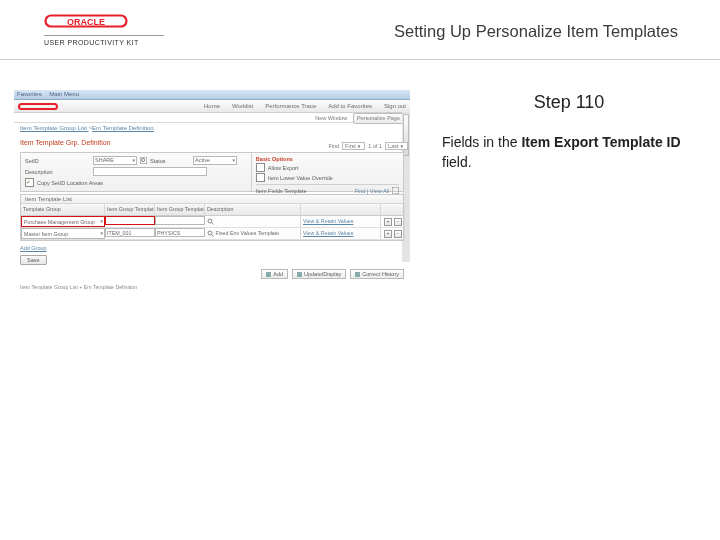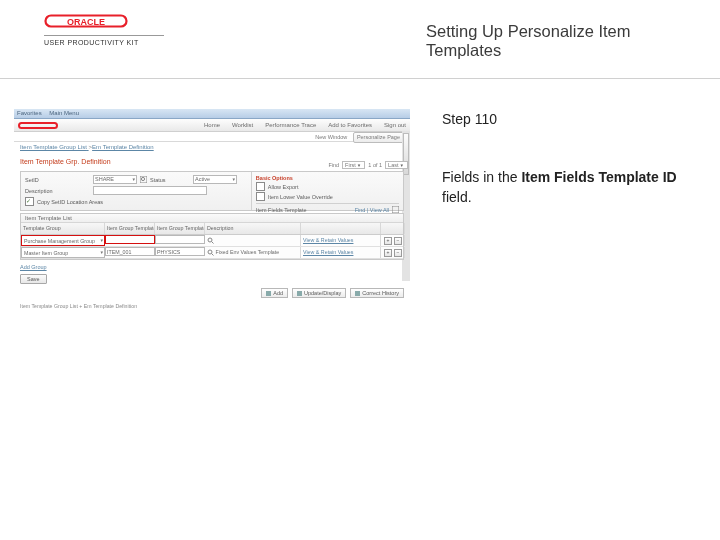--- a/index.html
+++ b/index.html
@@ -12,21 +12,20 @@
     font-size: 13px;
     color: #222;
     overflow: hidden;
   }
 
   
   .header {
     display: flex;
     align-items: flex-start;
     border-bottom: 1px solid #d0d0d0;
-    gap: 32px;
   }
   .logo-block {
     padding: 14px 20px 10px 44px;
     width: 330px;
   }
   .oracle-logo {
     width: 84px;
     height: 14px;
   }
   .oracle-logo rect.b { fill: none; stroke: #e8202a; stroke-width: 2.2; }
@@ -55,22 +54,23 @@
   }
   .left-pane {
     padding: 30px 8px 0 14px;
     width: 396px;
   }
   .right-pane {
     padding: 32px 24px 0 24px;
     flex: 1;
   }
   .step {
-    font-size: 14px;
-    margin-bottom: 40px;
+    font-size: 18px;
+    margin-bottom: 19px;
+    text-align: center;
   }
   .instr {
     font-size: 14px;
     line-height: 1.45;
     max-width: 240px;
   }
   .instr b { font-weight: 700; }
 
   
   .mini {
@@ -558,17 +558,17 @@
       </div>
 
       <div class="caption">Item Template Group List + Em Template Definition</div>
 
     </div>
   </div>
 
   <div class="right-pane">
     <div class="step">Step 110</div>
     <div class="instr">
-      <span>Fields in the </span><b>Item Fields Template ID</b><span> field.</span>
+      <span>Fields in the </span><b>Item Export Template ID</b><span> field.</span>
     </div>
   </div>
 
 </div>
 
 </body></html>

